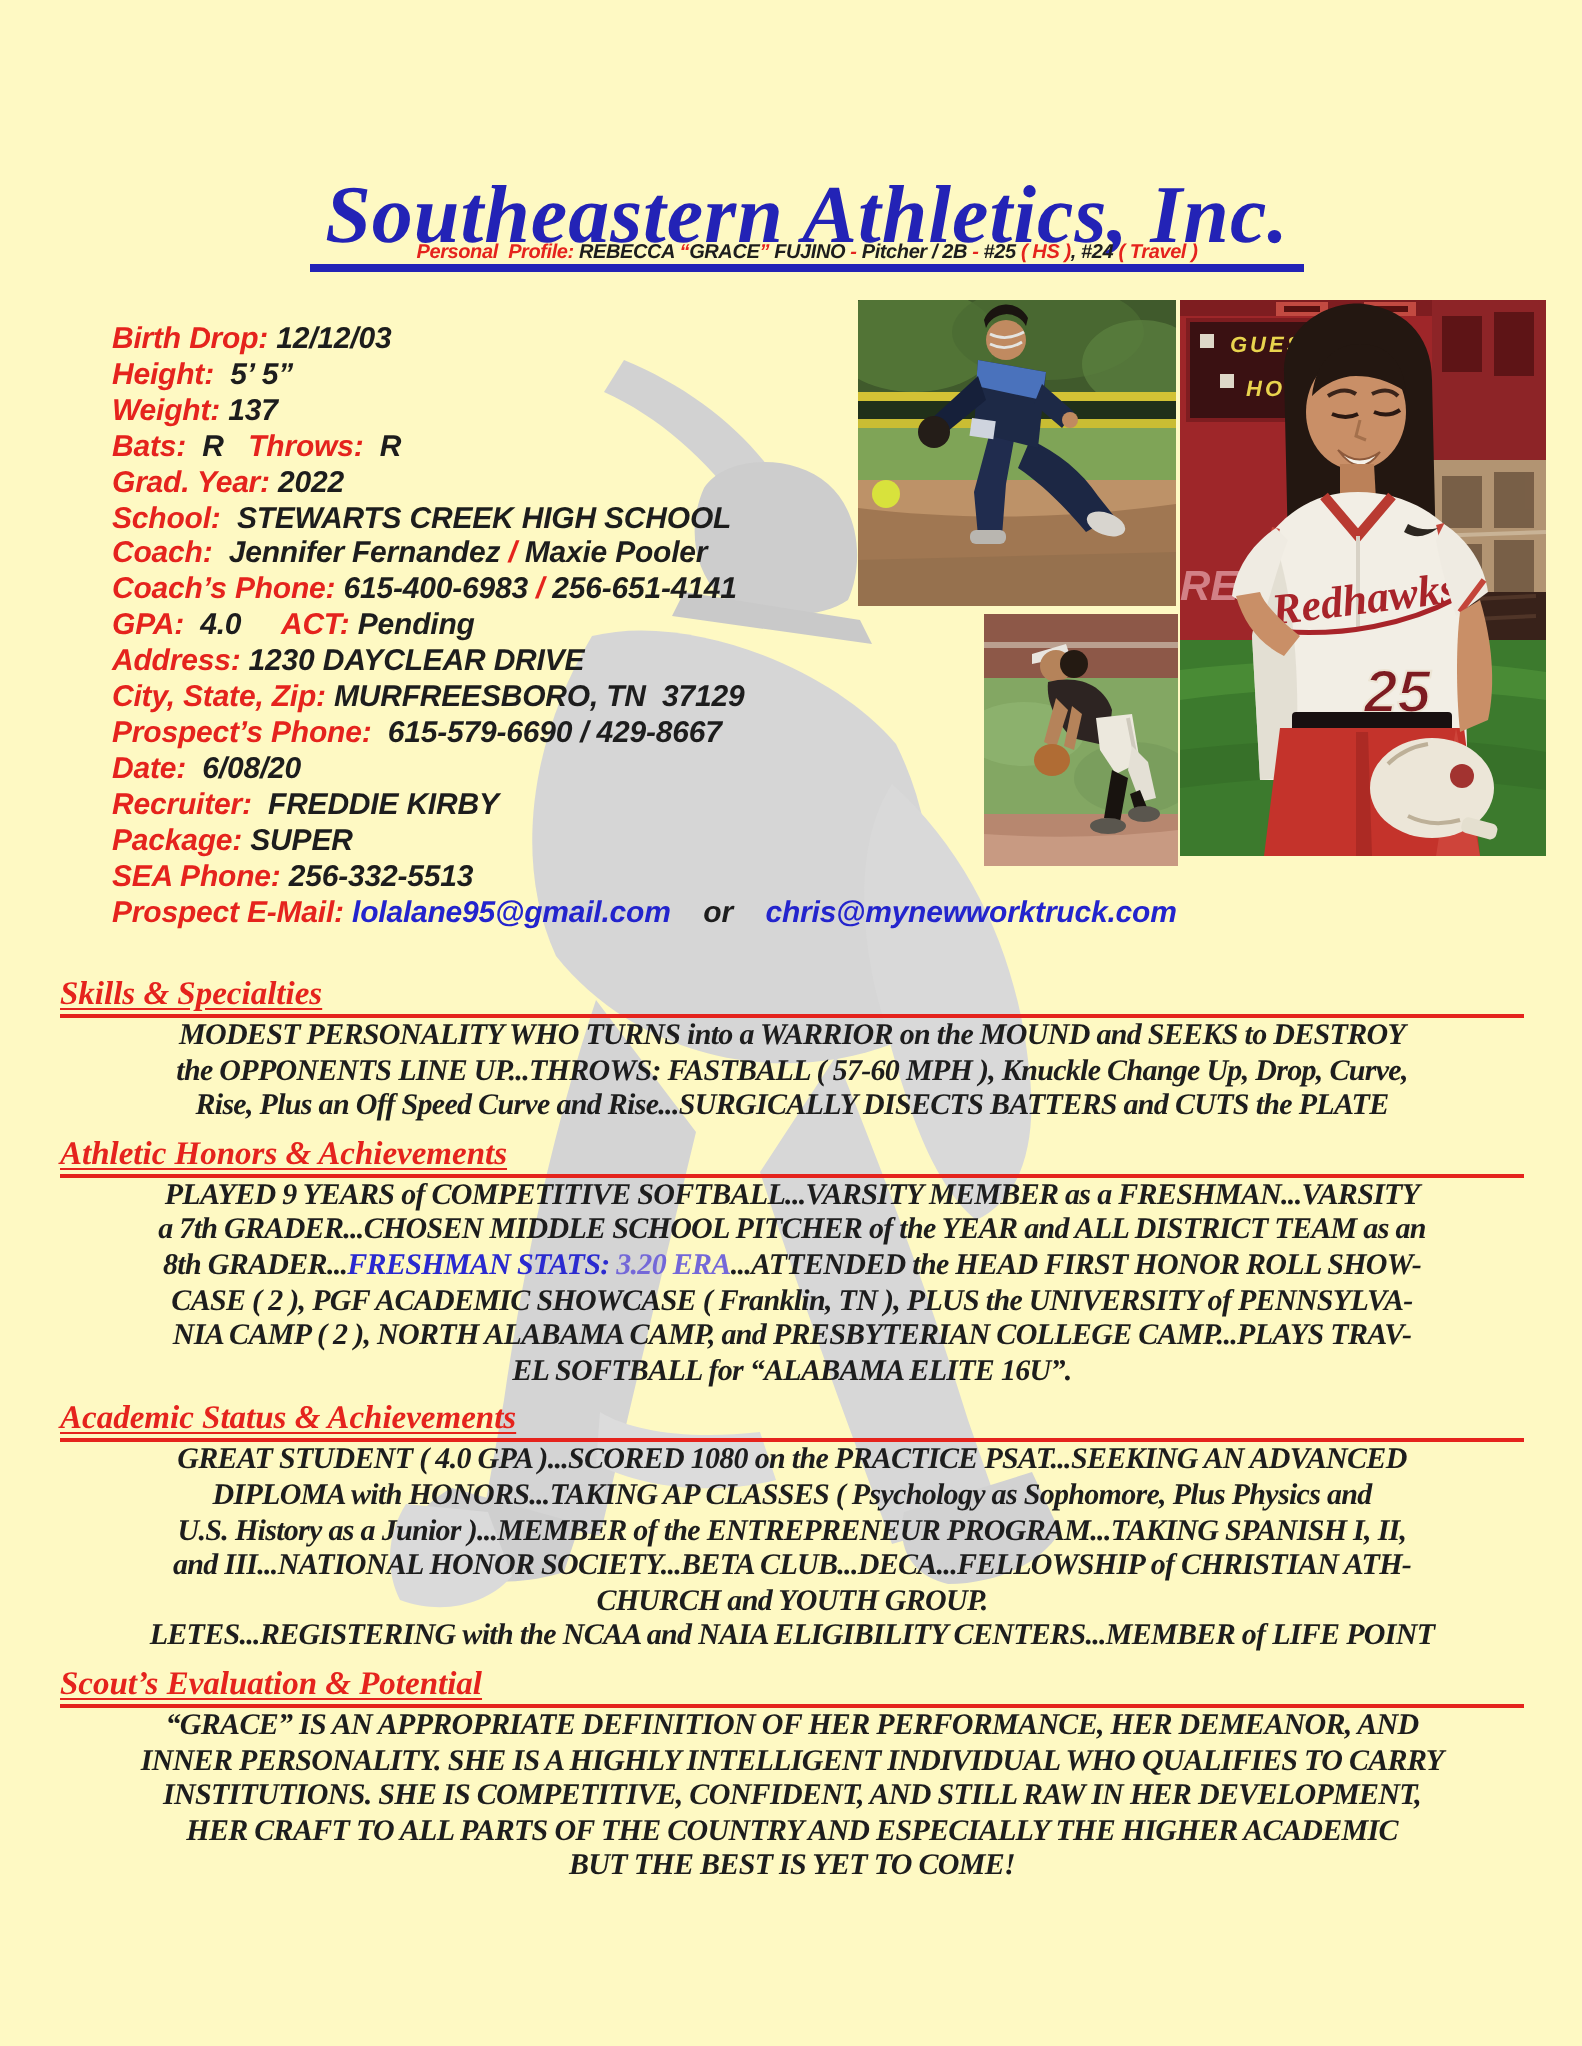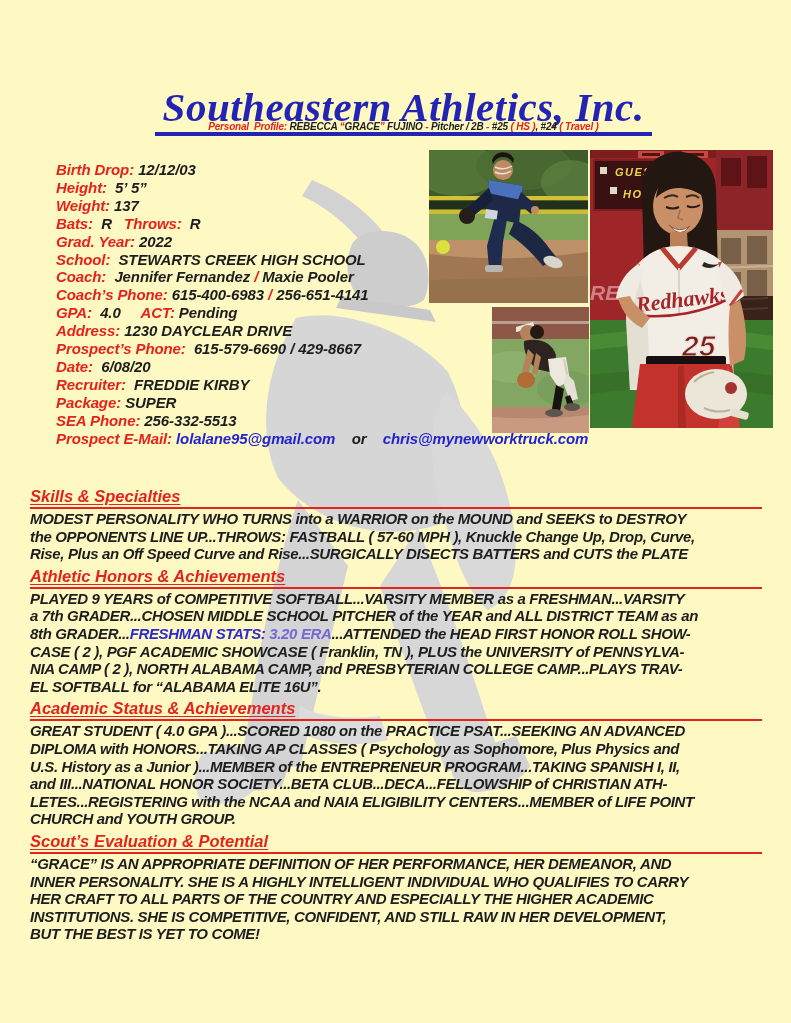--- a/index.html
+++ b/index.html
@@ -30,29 +30,29 @@
   }
   
   .details{position:absolute; left:56px; top:161px; z-index:3; font-size:15px; line-height:17.9px; letter-spacing:-0.1px;}
   .detail-line{white-space:pre;}
   
   .photo{position:absolute; z-index:2; display:block;}
   #photo-pitching{left:429px; top:150px; width:159px; height:153px;}
   #photo-fielding{left:492px; top:307px; width:97px; height:126px;}
   #photo-portrait{left:590px; top:150px; width:183px; height:278px;}
   
-  .sections{position:absolute; left:30px; top:487px; width:732px; z-index:3;}
+  .sections{position:absolute; left:30px; top:487px; width:732px; z-index:3;font-family:Liberation Serif, serif;}
   .section{margin:0 0 4px 0;}
   .section-heading{
     margin:0; font-size:16.5px; line-height:19px; color:#e5231d;
     border-bottom:2px solid #e5231d; padding-bottom:1px; font-weight:bold; font-style:italic;
   }
   .section-heading .ht{text-decoration:underline; text-underline-offset:2px;}
   .section-body{font-size:15px; line-height:17.6px; letter-spacing:-0.35px; padding-top:1px;}
-  .body-line{white-space:pre;}
+  .body-line{white-space:pre;text-align:center;}
 </style>
 </head>
 <body>
 
 <div class="page">
 
   <svg class="watermark" width="791" height="1023" viewBox="0 0 791 1023">
     <g>
       <path d="M312 180 C356 198 392 232 402 268 L386 280 C370 246 338 212 302 196 Z" fill="#d2d2d2"></path>
       <path d="M352 244 C344 262 346 284 360 298 C382 310 410 310 424 300 C432 282 430 256 414 242 C396 226 362 228 352 244 Z" fill="#cdcdcd"></path>
@@ -78,20 +78,21 @@
       <div class="detail-line"><span class="c-red">Birth Drop: </span><span class="c-dark">12/12/03</span></div>
       <div class="detail-line"><span class="c-red">Height:  </span><span class="c-dark">5’ 5”</span></div>
       <div class="detail-line"><span class="c-red">Weight: </span><span class="c-dark">137</span></div>
       <div class="detail-line"><span class="c-red">Bats:  </span><span class="c-dark">R   </span><span class="c-red">Throws:  </span><span class="c-dark">R</span></div>
       <div class="detail-line"><span class="c-red">Grad. Year: </span><span class="c-dark">2022</span></div>
       <div class="detail-line"><span class="c-red">School:  </span><span class="c-dark">STEWARTS CREEK HIGH SCHOOL</span></div>
       <div class="detail-line"><span class="c-red">Coach:  </span><span class="c-dark">Jennifer Fernandez </span><span class="c-red">/ </span><span class="c-dark">Maxie Pooler</span></div>
       <div class="detail-line"><span class="c-red">Coach’s Phone: </span><span class="c-dark">615-400-6983 </span><span class="c-red">/ </span><span class="c-dark">256-651-4141</span></div>
       <div class="detail-line"><span class="c-red">GPA:  </span><span class="c-dark">4.0     </span><span class="c-red">ACT: </span><span class="c-dark">Pending</span></div>
       <div class="detail-line"><span class="c-red">Address: </span><span class="c-dark">1230 DAYCLEAR DRIVE</span></div>
+      <div class="detail-line"><span class="c-red">City, State, Zip: </span><span class="c-dark">MURFREESBORO, TN  37129</span></div>
       <div class="detail-line"><span class="c-red">Prospect’s Phone:  </span><span class="c-dark">615-579-6690 / 429-8667</span></div>
       <div class="detail-line"><span class="c-red">Date:  </span><span class="c-dark">6/08/20</span></div>
       <div class="detail-line"><span class="c-red">Recruiter:  </span><span class="c-dark">FREDDIE KIRBY</span></div>
       <div class="detail-line"><span class="c-red">Package: </span><span class="c-dark">SUPER</span></div>
       <div class="detail-line"><span class="c-red">SEA Phone: </span><span class="c-dark">256-332-5513</span></div>
       <div class="detail-line"><span class="c-red">Prospect E-Mail: </span><span class="c-blue">lolalane95@gmail.com</span><span class="c-dark">    or    </span><span class="c-blue">chris@mynewworktruck.com</span></div>
     </div>
 
   <div>
 
@@ -254,29 +255,29 @@
           <div class="body-line"><span class="c-dark">EL SOFTBALL for “ALABAMA ELITE 16U”.</span></div>
         </div>
       </section>
       <section class="section">
         <h2 class="section-heading"><span class="ht">Academic Status &amp; Achievements</span></h2>
         <div class="section-body">
           <div class="body-line"><span class="c-dark">GREAT STUDENT ( 4.0 GPA )...SCORED 1080 on the PRACTICE PSAT...SEEKING AN ADVANCED</span></div>
           <div class="body-line"><span class="c-dark">DIPLOMA with HONORS...TAKING AP CLASSES ( Psychology as Sophomore, Plus Physics and</span></div>
           <div class="body-line"><span class="c-dark">U.S. History as a Junior )...MEMBER of the ENTREPRENEUR PROGRAM...TAKING SPANISH I, II,</span></div>
           <div class="body-line"><span class="c-dark">and III...NATIONAL HONOR SOCIETY...BETA CLUB...DECA...FELLOWSHIP of CHRISTIAN ATH-</span></div>
+          <div class="body-line"><span class="c-dark">CHURCH and YOUTH GROUP.</span></div>
           <div class="body-line"><span class="c-dark">LETES...REGISTERING with the NCAA and NAIA ELIGIBILITY CENTERS...MEMBER of LIFE POINT</span></div>
-          <div class="body-line"><span class="c-dark">CHURCH and YOUTH GROUP.</span></div>
         </div>
       </section>
       <section class="section">
         <h2 class="section-heading"><span class="ht">Scout’s Evaluation &amp; Potential</span></h2>
         <div class="section-body">
           <div class="body-line"><span class="c-dark">“GRACE” IS AN APPROPRIATE DEFINITION OF HER PERFORMANCE, HER DEMEANOR, AND</span></div>
           <div class="body-line"><span class="c-dark">INNER PERSONALITY. SHE IS A HIGHLY INTELLIGENT INDIVIDUAL WHO QUALIFIES TO CARRY</span></div>
+          <div class="body-line"><span class="c-dark">INSTITUTIONS. SHE IS COMPETITIVE, CONFIDENT, AND STILL RAW IN HER DEVELOPMENT,</span></div>
           <div class="body-line"><span class="c-dark">HER CRAFT TO ALL PARTS OF THE COUNTRY AND ESPECIALLY THE HIGHER ACADEMIC</span></div>
-          <div class="body-line"><span class="c-dark">INSTITUTIONS. SHE IS COMPETITIVE, CONFIDENT, AND STILL RAW IN HER DEVELOPMENT,</span></div>
           <div class="body-line"><span class="c-dark">BUT THE BEST IS YET TO COME!</span></div>
         </div>
       </section>
     </main>
 
 </div>
 
 </body></html>

